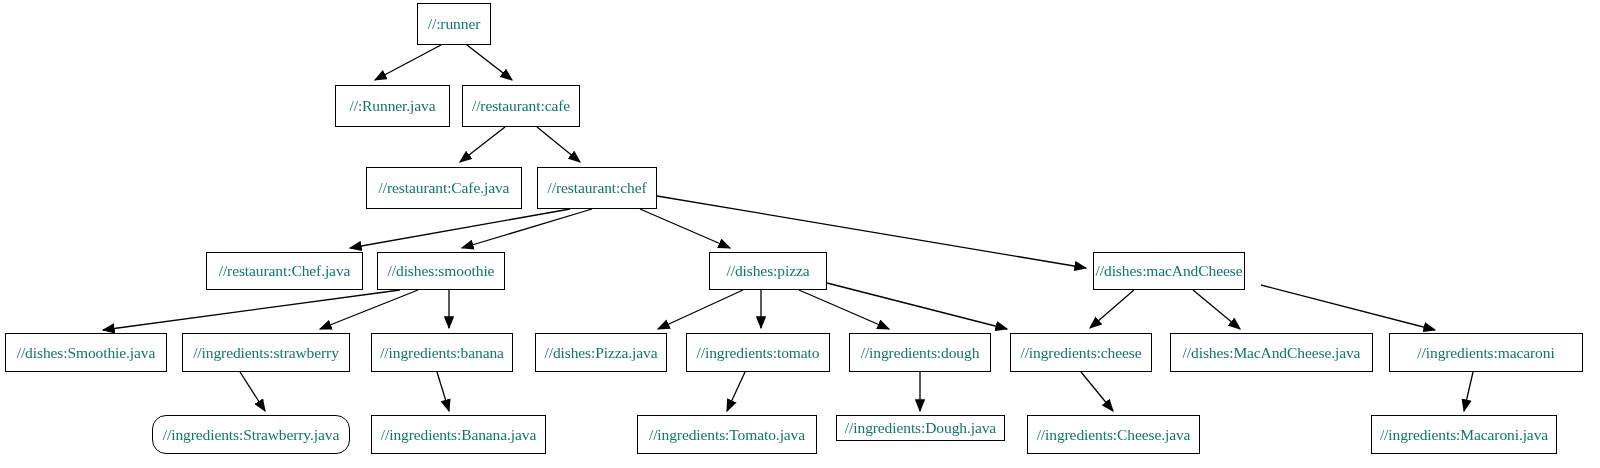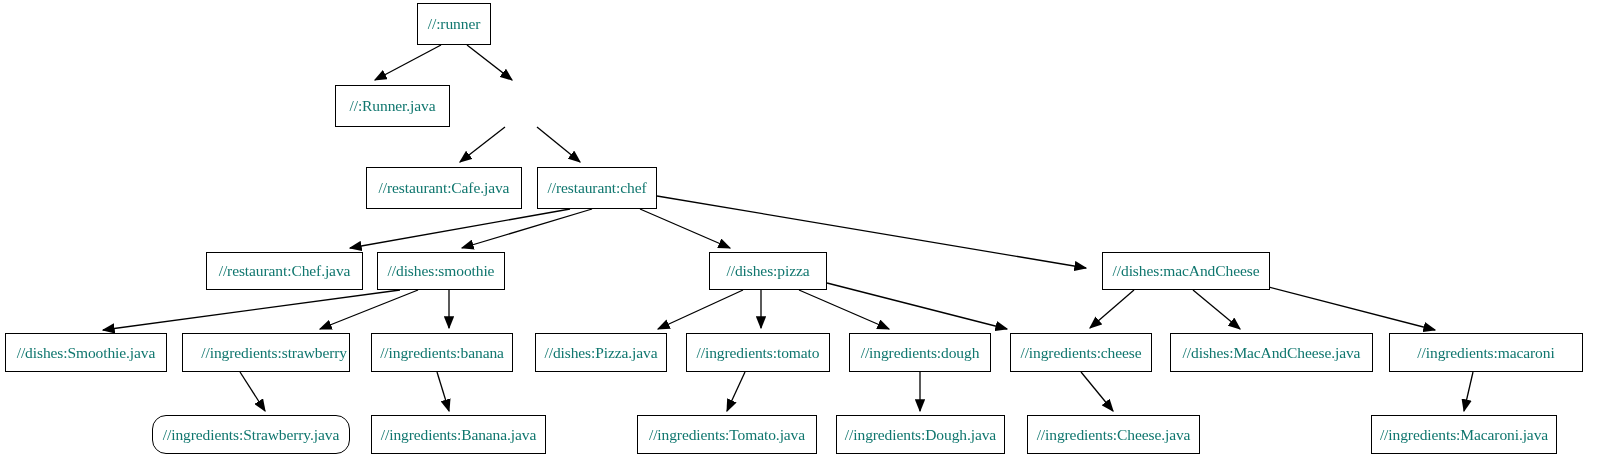--- a/index.html
+++ b/index.html
@@ -90,42 +90,45 @@
       </g>
   </svg>
 
   <div id="node-layer">
       <div class="graph-node" style="left: 417px; top: 3px; width: 74px; height: 42px; border-color: rgb(0, 0, 0); background: rgb(255, 255, 255);">
         <span class="node-label">//:runner</span>
       </div>
       <div class="graph-node" style="left: 335px; top: 85px; width: 115px; height: 42px; border-color: rgb(0, 0, 0); background: rgb(255, 255, 255);">
         <span class="node-label">//:Runner.java</span>
       </div>
+      <div class="graph-node" style="left: 462px; top: 85px; width: 118px; height: 42px; border-color: rgb(0, 0, 0); background: rgb(255, 255, 255);">
+        <span class="node-label">//restaurant:cafe</span>
+      </div>
       <div class="graph-node" style="left: 366px; top: 167px; width: 156px; height: 42px; border-color: rgb(0, 0, 0); background: rgb(255, 255, 255);">
         <span class="node-label">//restaurant:Cafe.java</span>
       </div>
       <div class="graph-node" style="left: 537px; top: 167px; width: 120px; height: 42px; border-color: rgb(0, 0, 0); background: rgb(255, 255, 255);">
         <span class="node-label">//restaurant:chef</span>
       </div>
       <div class="graph-node" style="left: 206px; top: 252px; width: 157px; height: 38px; border-color: rgb(0, 0, 0); background: rgb(255, 255, 255); justify-content: center;">
         <span class="node-label">//restaurant:Chef.java</span>
       </div>
       <div class="graph-node" style="left: 377px; top: 252px; width: 128px; height: 38px; border-color: rgb(0, 0, 0); background: rgb(255, 255, 255);">
         <span class="node-label">//dishes:smoothie</span>
       </div>
       <div class="graph-node" style="left: 709px; top: 252px; width: 118px; height: 38px; border-color: rgb(0, 0, 0); background: rgb(255, 255, 255);">
         <span class="node-label">//dishes:pizza</span>
       </div>
-      <div class="graph-node" style="left: 1093px; top: 252px; width: 168px; height: 38px; border-color: rgb(0, 0, 0); background: rgb(255, 255, 255); margin-left: 9px;">
+      <div class="graph-node" style="left: 1093px; top: 252px; width: 152px; height: 38px; border-color: rgb(0, 0, 0); background: rgb(255, 255, 255);">
         <span class="node-label">//dishes:macAndCheese</span>
       </div>
       <div class="graph-node" style="left: 5px; top: 333px; width: 162px; height: 39px; border-color: rgb(0, 0, 0); background: rgb(255, 255, 255);">
         <span class="node-label">//dishes:Smoothie.java</span>
       </div>
-      <div class="graph-node" style="left: 182px; top: 333px; width: 168px; height: 39px; border-color: rgb(0, 0, 0); background: rgb(255, 255, 255); justify-content: flex-end;">
+      <div class="graph-node" style="left: 182px; top: 333px; width: 168px; height: 39px; border-color: rgb(0, 0, 0); background: rgb(255, 255, 255);">
         <span class="node-label">//ingredients:strawberry</span>
       </div>
       <div class="graph-node" style="left: 371px; top: 333px; width: 142px; height: 39px; border-color: rgb(0, 0, 0); background: rgb(255, 255, 255);">
         <span class="node-label">//ingredients:banana</span>
       </div>
       <div class="graph-node" style="left: 535px; top: 333px; width: 132px; height: 39px; border-color: rgb(0, 0, 0); background: rgb(255, 255, 255);">
         <span class="node-label">//dishes:Pizza.java</span>
       </div>
       <div class="graph-node" style="left: 686px; top: 333px; width: 144px; height: 39px; border-color: rgb(0, 0, 0); background: rgb(255, 255, 255);">
         <span class="node-label">//ingredients:tomato</span>
@@ -144,21 +147,21 @@
       </div>
       <div class="graph-node" style="left: 152px; top: 415px; width: 198px; height: 39px; border-color: rgb(0, 0, 0); background: rgb(255, 255, 255); border-radius: 14px;">
         <span class="node-label">//ingredients:Strawberry.java</span>
       </div>
       <div class="graph-node" style="left: 371px; top: 415px; width: 175px; height: 39px; border-color: rgb(0, 0, 0); background: rgb(255, 255, 255);">
         <span class="node-label">//ingredients:Banana.java</span>
       </div>
       <div class="graph-node" style="left: 637px; top: 415px; width: 180px; height: 39px; border-color: rgb(0, 0, 0); background: rgb(255, 255, 255);">
         <span class="node-label">//ingredients:Tomato.java</span>
       </div>
-      <div class="graph-node" style="left: 836px; top: 415px; width: 169px; height: 39px; border-color: rgb(0, 0, 0); background: rgb(255, 255, 255);">
+      <div class="graph-node" style="left: 836px; top: 415px; width: 169px; height: 26px; border-color: rgb(0, 0, 0); background: rgb(255, 255, 255);">
         <span class="node-label">//ingredients:Dough.java</span>
       </div>
       <div class="graph-node" style="left: 1027px; top: 415px; width: 173px; height: 39px; border-color: rgb(0, 0, 0); background: rgb(255, 255, 255); font-family: Liberation Serif, serif;">
         <span class="node-label">//ingredients:Cheese.java</span>
       </div>
       <div class="graph-node" style="left: 1371px; top: 415px; width: 186px; height: 39px; border-color: rgb(0, 0, 0); background: rgb(255, 255, 255);">
         <span class="node-label">//ingredients:Macaroni.java</span>
       </div>
     </div>
 

